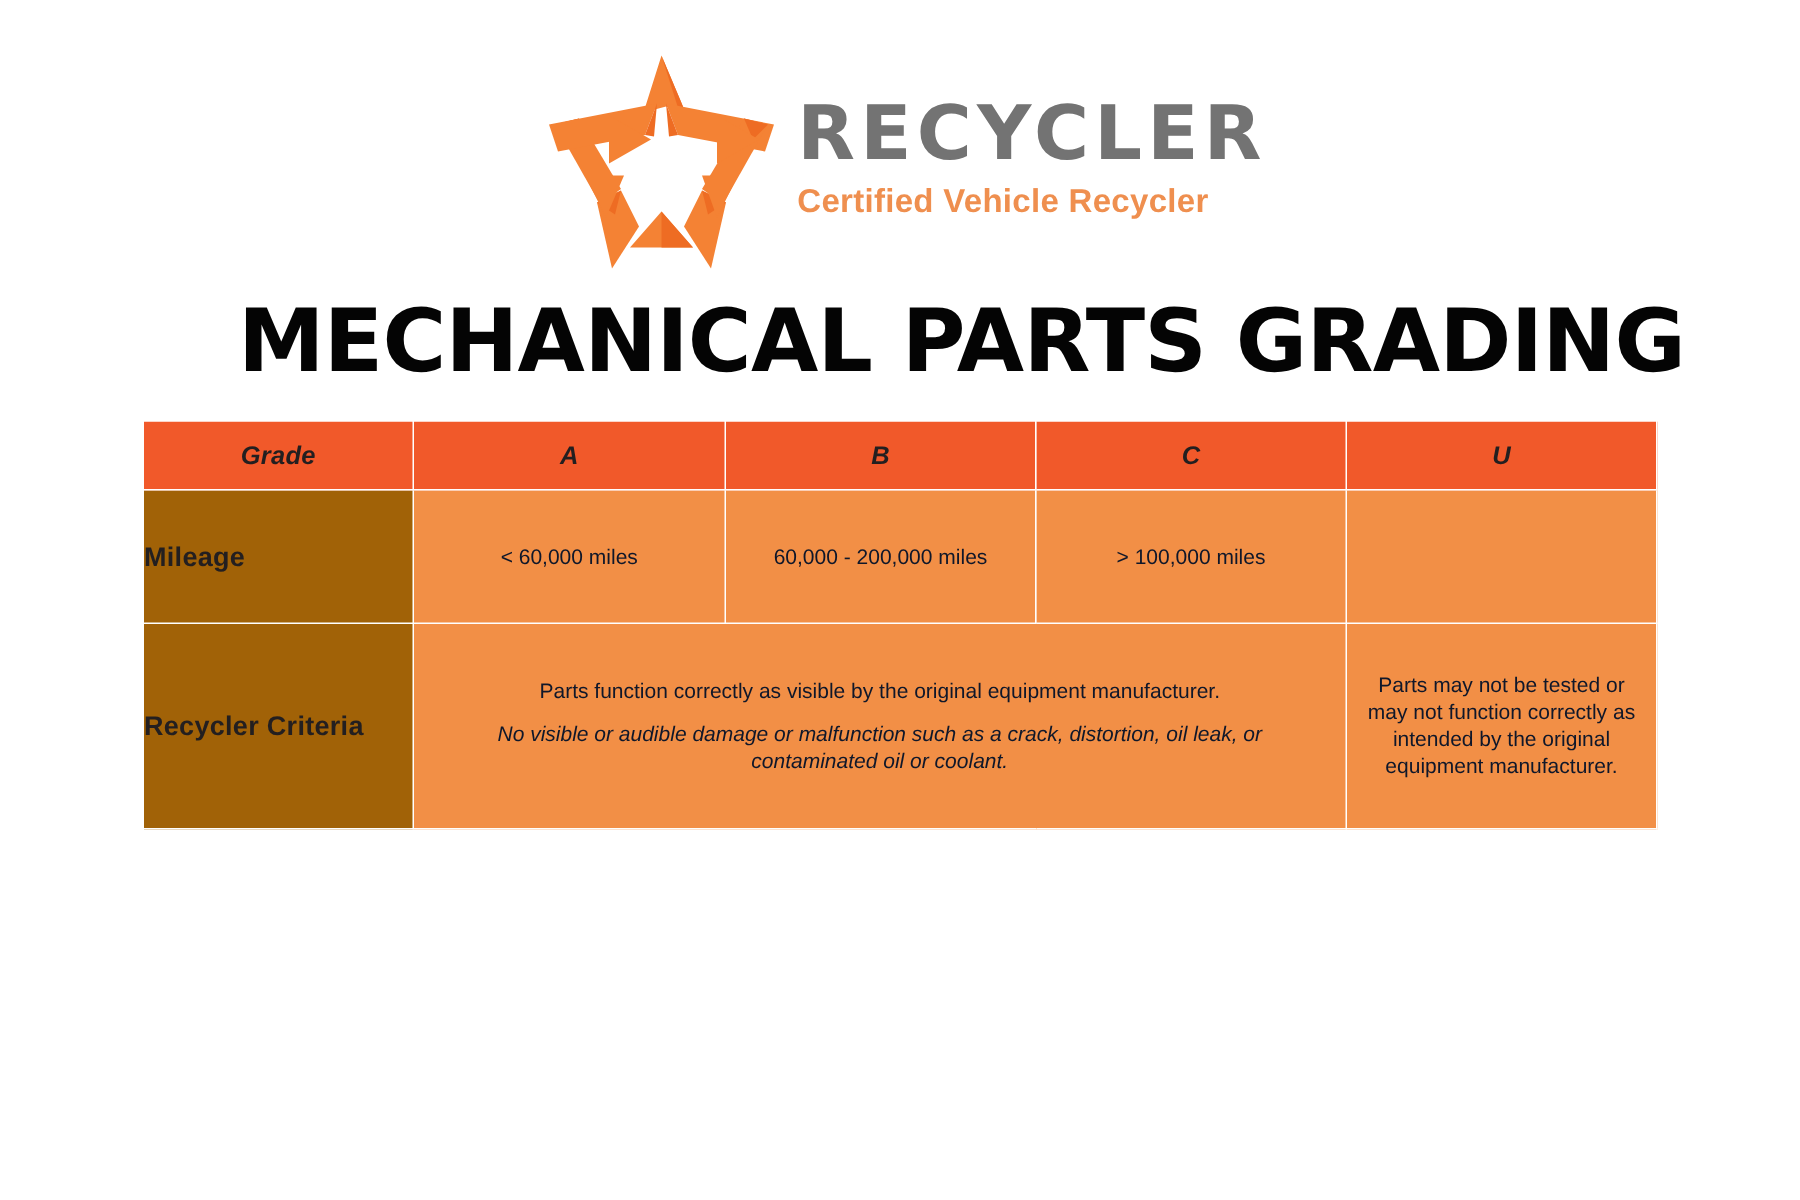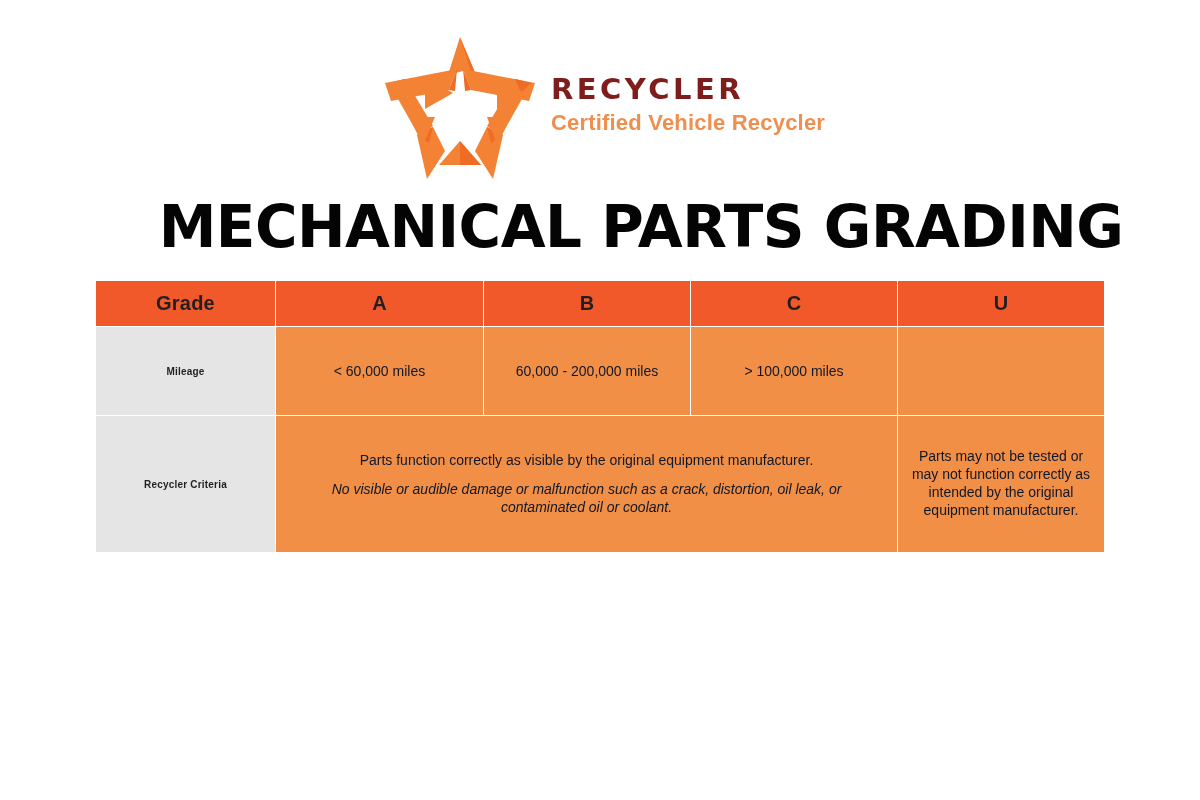--- a/index.html
+++ b/index.html
@@ -46,24 +46,24 @@
   }
   .logo-text {
     display: flex;
     flex-direction: column;
     align-items: flex-start;
     justify-content: center;
     padding-bottom: 4px;
   }
   .logo-wordmark {
     font-family: "DejaVu Sans", sans-serif;
-    font-size: 29px;
+    font-size: 50px;
     font-weight: 700;
     letter-spacing: 3.5px;
-    color: #7f1d1d;
+    color: #737373;
     line-height: 1.05;
   }
   .logo-tagline {
     font-family: "Liberation Sans", sans-serif;
     font-size: 22px;
     font-weight: 700;
     letter-spacing: 0.2px;
     color: #ef8f4f;
     line-height: 1.3;
     margin-top: 4px;
@@ -103,29 +103,29 @@
   .col-label  { width: 180px; }
   .col-a      { width: 208px; }
   .col-b      { width: 207px; }
   .col-c      { width: 207px; }
   .col-u      { width: 207px; }
 
   .hdr-cell {
     background: #f1592a;
     height: 45px;
     text-align: center;
-    font-size: 20px;
+    font-size: 17px;
     font-weight: 700;
     color: #231f20;
     letter-spacing: 0.2px;
+    font-style: italic;
   }
   .label-cell {
-    background: #e5e5e5;
-    text-align: center;
-    font-size: 10px;
+    background: #a16207;
+    font-size: 18px;
     font-weight: 700;
     color: #231f20;
     letter-spacing: 0.2px;
   }
   .data-cell {
     background: #f28f46;
     text-align: center;
     font-size: 14px;
     font-weight: 400;
     color: #0f172a;

